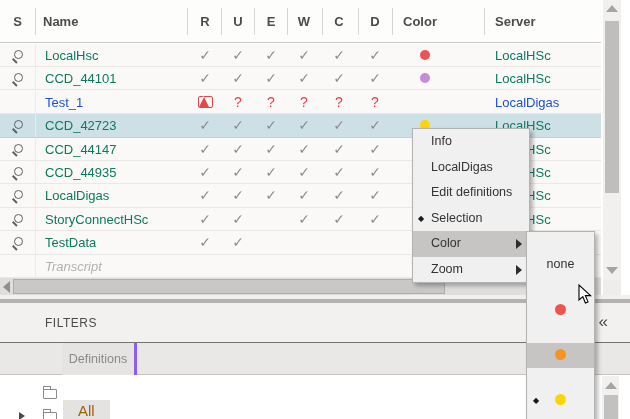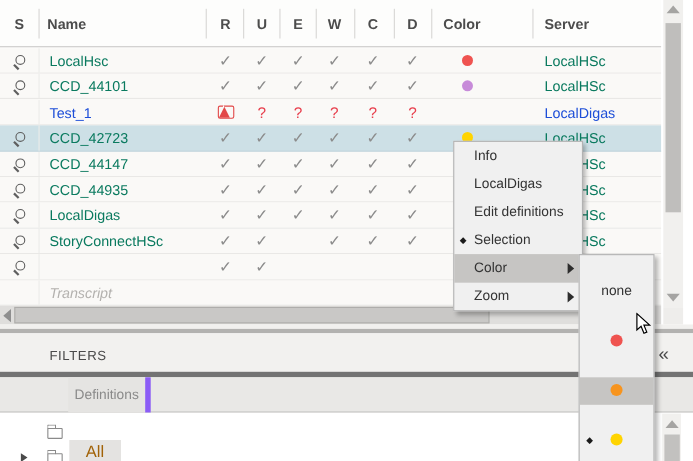--- a/index.html
+++ b/index.html
@@ -43,27 +43,27 @@
   .tri-up { border-left:6px solid transparent; border-right:6px solid transparent; border-bottom:7px solid #a5a4a2; left:3px; top:5px; }
   .tri-down { border-left:6px solid transparent; border-right:6px solid transparent; border-top:7px solid #a5a4a2; left:3px; bottom:6px; }
   .corner { position:absolute; left:603px; top:280px; width:18px; height:15px; background:#eeedeb; }
   .hscroll { position:absolute; left:0; top:278px; width:601px; height:17px; background:#dfdedc; }
   .tri-left { border-top:6px solid transparent; border-bottom:6px solid transparent; border-right:7px solid #8f8f8f; left:3px; top:2.5px; }
   .hthumb { position:absolute; left:13px; top:1px; width:432px; height:15px; background:#c9c8c6; border:1px solid #aeadab; }
 
   
   .split1 { position:absolute; left:0; top:295px; width:630px; height:4px; background:#f1f0ee; }
   .split2 { position:absolute; left:0; top:299px; width:630px; height:4px; background:#b3b2b0; }
-  .filters-header { position:absolute; left:0; top:303px; width:630px; height:40px; background:#f2f1ef; border-bottom:5px solid #737373; }
+  .filters-header { position:absolute; left:0; top:303px; width:630px; height:40px; background:#f2f1ef; border-bottom:1px solid #737373; }
   .filters-title { position:absolute; left:45px; top:0; height:40px; line-height:40px; font-size:12px; letter-spacing:0.5px; color:#4a4a4a; }
   .collapse { position:absolute; right:22px; top:0; height:40px; line-height:38px; font-size:17px; color:#4a4a4a; cursor:default; }
   .tabs { position:absolute; left:0; top:343px; width:630px; height:32px; background:#e9e8e6; border-bottom:1px solid #c6c5c3; }
   .tab { position:absolute; top:0; height:32px; line-height:32px; text-align:center; font-size:12.5px; }
   .tab-tree { left:0; width:62px; background:#fff; border-right:1px solid #c6c5c3; color:#444; height:33px; }
-  .tab-defs { left:62px; width:75px; background:#e5e4e2; border-right:5px solid #8b5cf6; color:#8a8a8a; }
+  .tab-defs { left:62px; width:75px; background:#e5e4e2; border-right:3px solid #8b5cf6; color:#8a8a8a; }
   .tree { position:absolute; left:0; top:376px; width:601px; height:43px; background:#fff; overflow:hidden; }
   .tree-row { position:absolute; left:0; width:400px; height:22px; }
   .tree-label { font-size:15px; color:#a16207; padding:0 15px; line-height:21px; display:inline-block; position:absolute; left:63px; top:0;margin-top:17px; }
   .tree-label.selected { background:#e4e3e1; }
   .folder { position:absolute; left:43px; top:6px; width:14px; height:10px; border:1.3px solid #8a8a8a; border-radius:1px; }
   .folder::before { content:''; position:absolute; top:-4px; left:-1.3px; width:6px; height:3px; border:1.3px solid #8a8a8a; border-bottom:none; border-radius:1px 1px 0 0; }
   .expand { position:absolute; left:19px; top:6px; width:0; height:0; border-top:4.5px solid transparent; border-bottom:4.5px solid transparent; border-left:6px solid #4a4a4a; }
   .tree-scroll { position:absolute; left:602px; top:376px; width:17px; height:43px; background:#f1f0ee; }
   .tree-thumb { position:absolute; left:1.5px; top:19px; width:14px; height:26px; background:#c2c1bf; }
   .tri-up2 { border-left:6px solid transparent; border-right:6px solid transparent; border-bottom:7px solid #a5a4a2; left:2.5px; top:6px; }
@@ -203,20 +203,21 @@
           <div class="cell c-f f0 chk">✓</div>
           <div class="cell c-f f1 chk">✓</div>
           <div class="cell c-f f3 chk">✓</div>
           <div class="cell c-f f4 chk">✓</div>
           <div class="cell c-f f5 chk">✓</div>
           <div class="cell c-server t-green">LocalHSc</div>
         </div>
         <div class="row" style="top: 187.2px;">
           <div class="vline"></div>
           <div class="cell c-s"><span class="mag"></span></div>
+          <div class="cell c-name t-green">TestData</div>
           <div class="cell c-f f0 chk">✓</div>
           <div class="cell c-f f1 chk">✓</div>
         </div>
         <div class="row" style="top: 210.6px; font-style: italic;">
           <div class="vline"></div>
           <div class="cell c-name t-gray">Transcript</div>
         </div>
       </div>
   </div>
 

